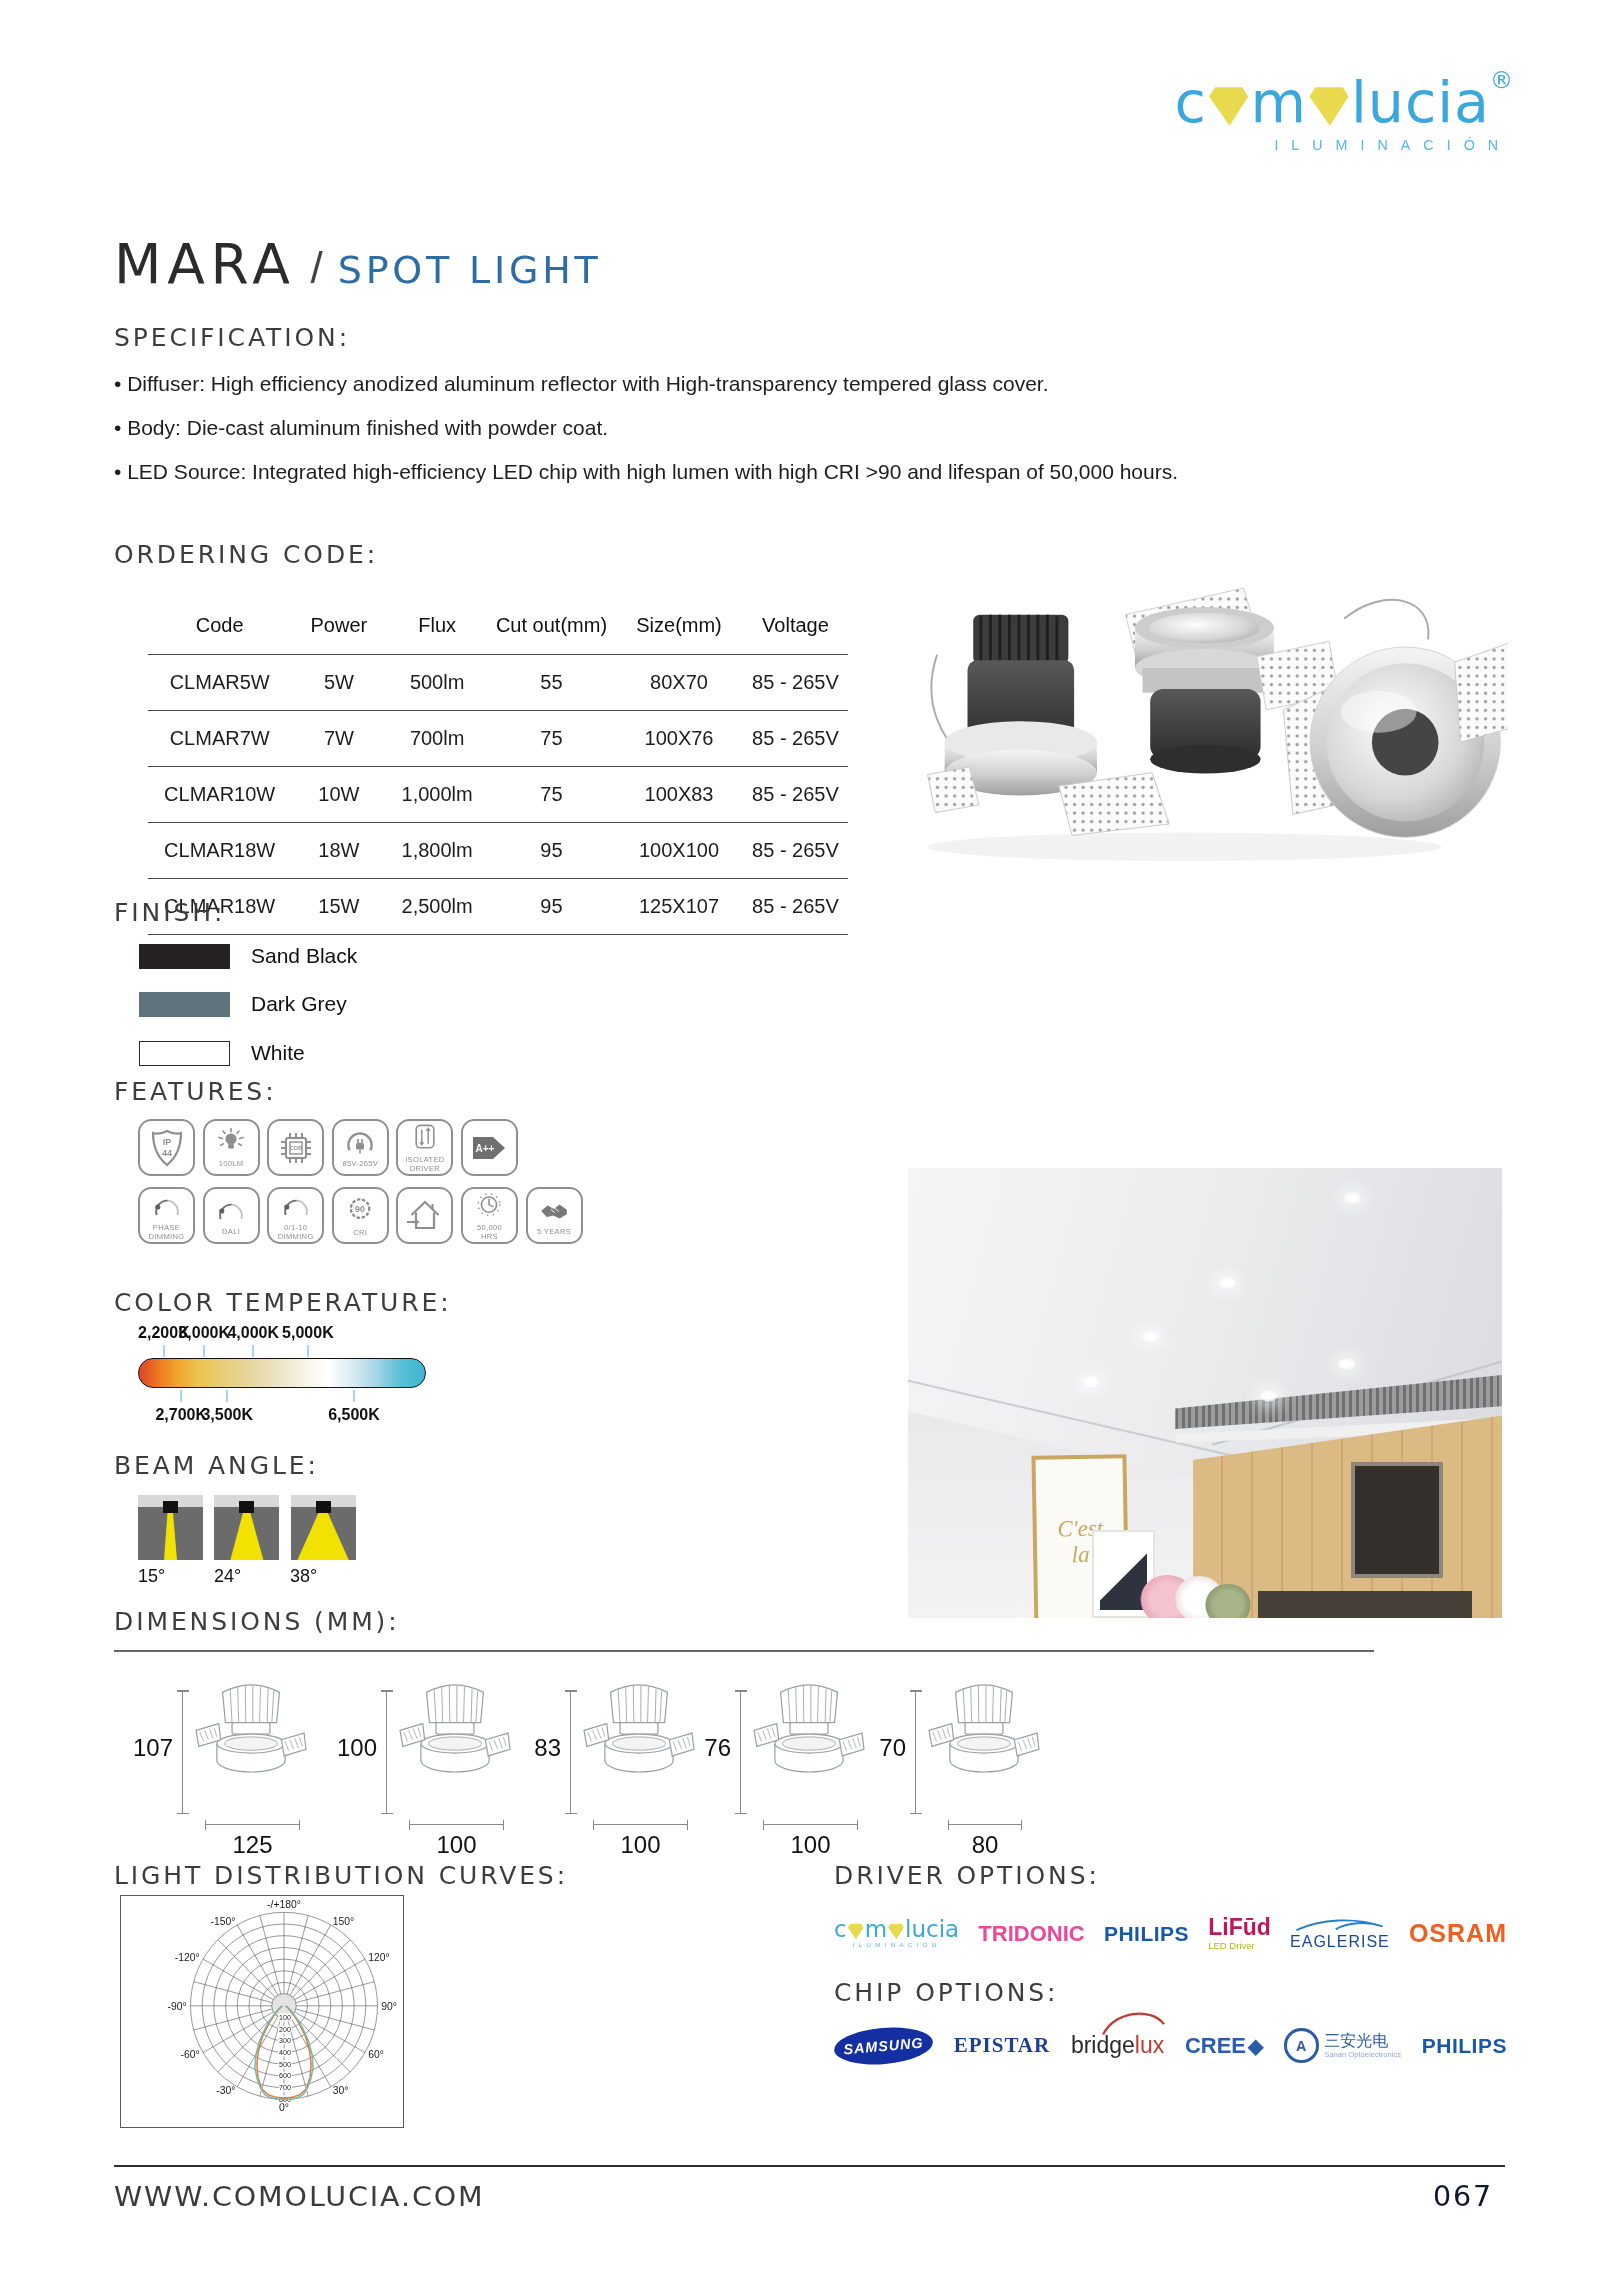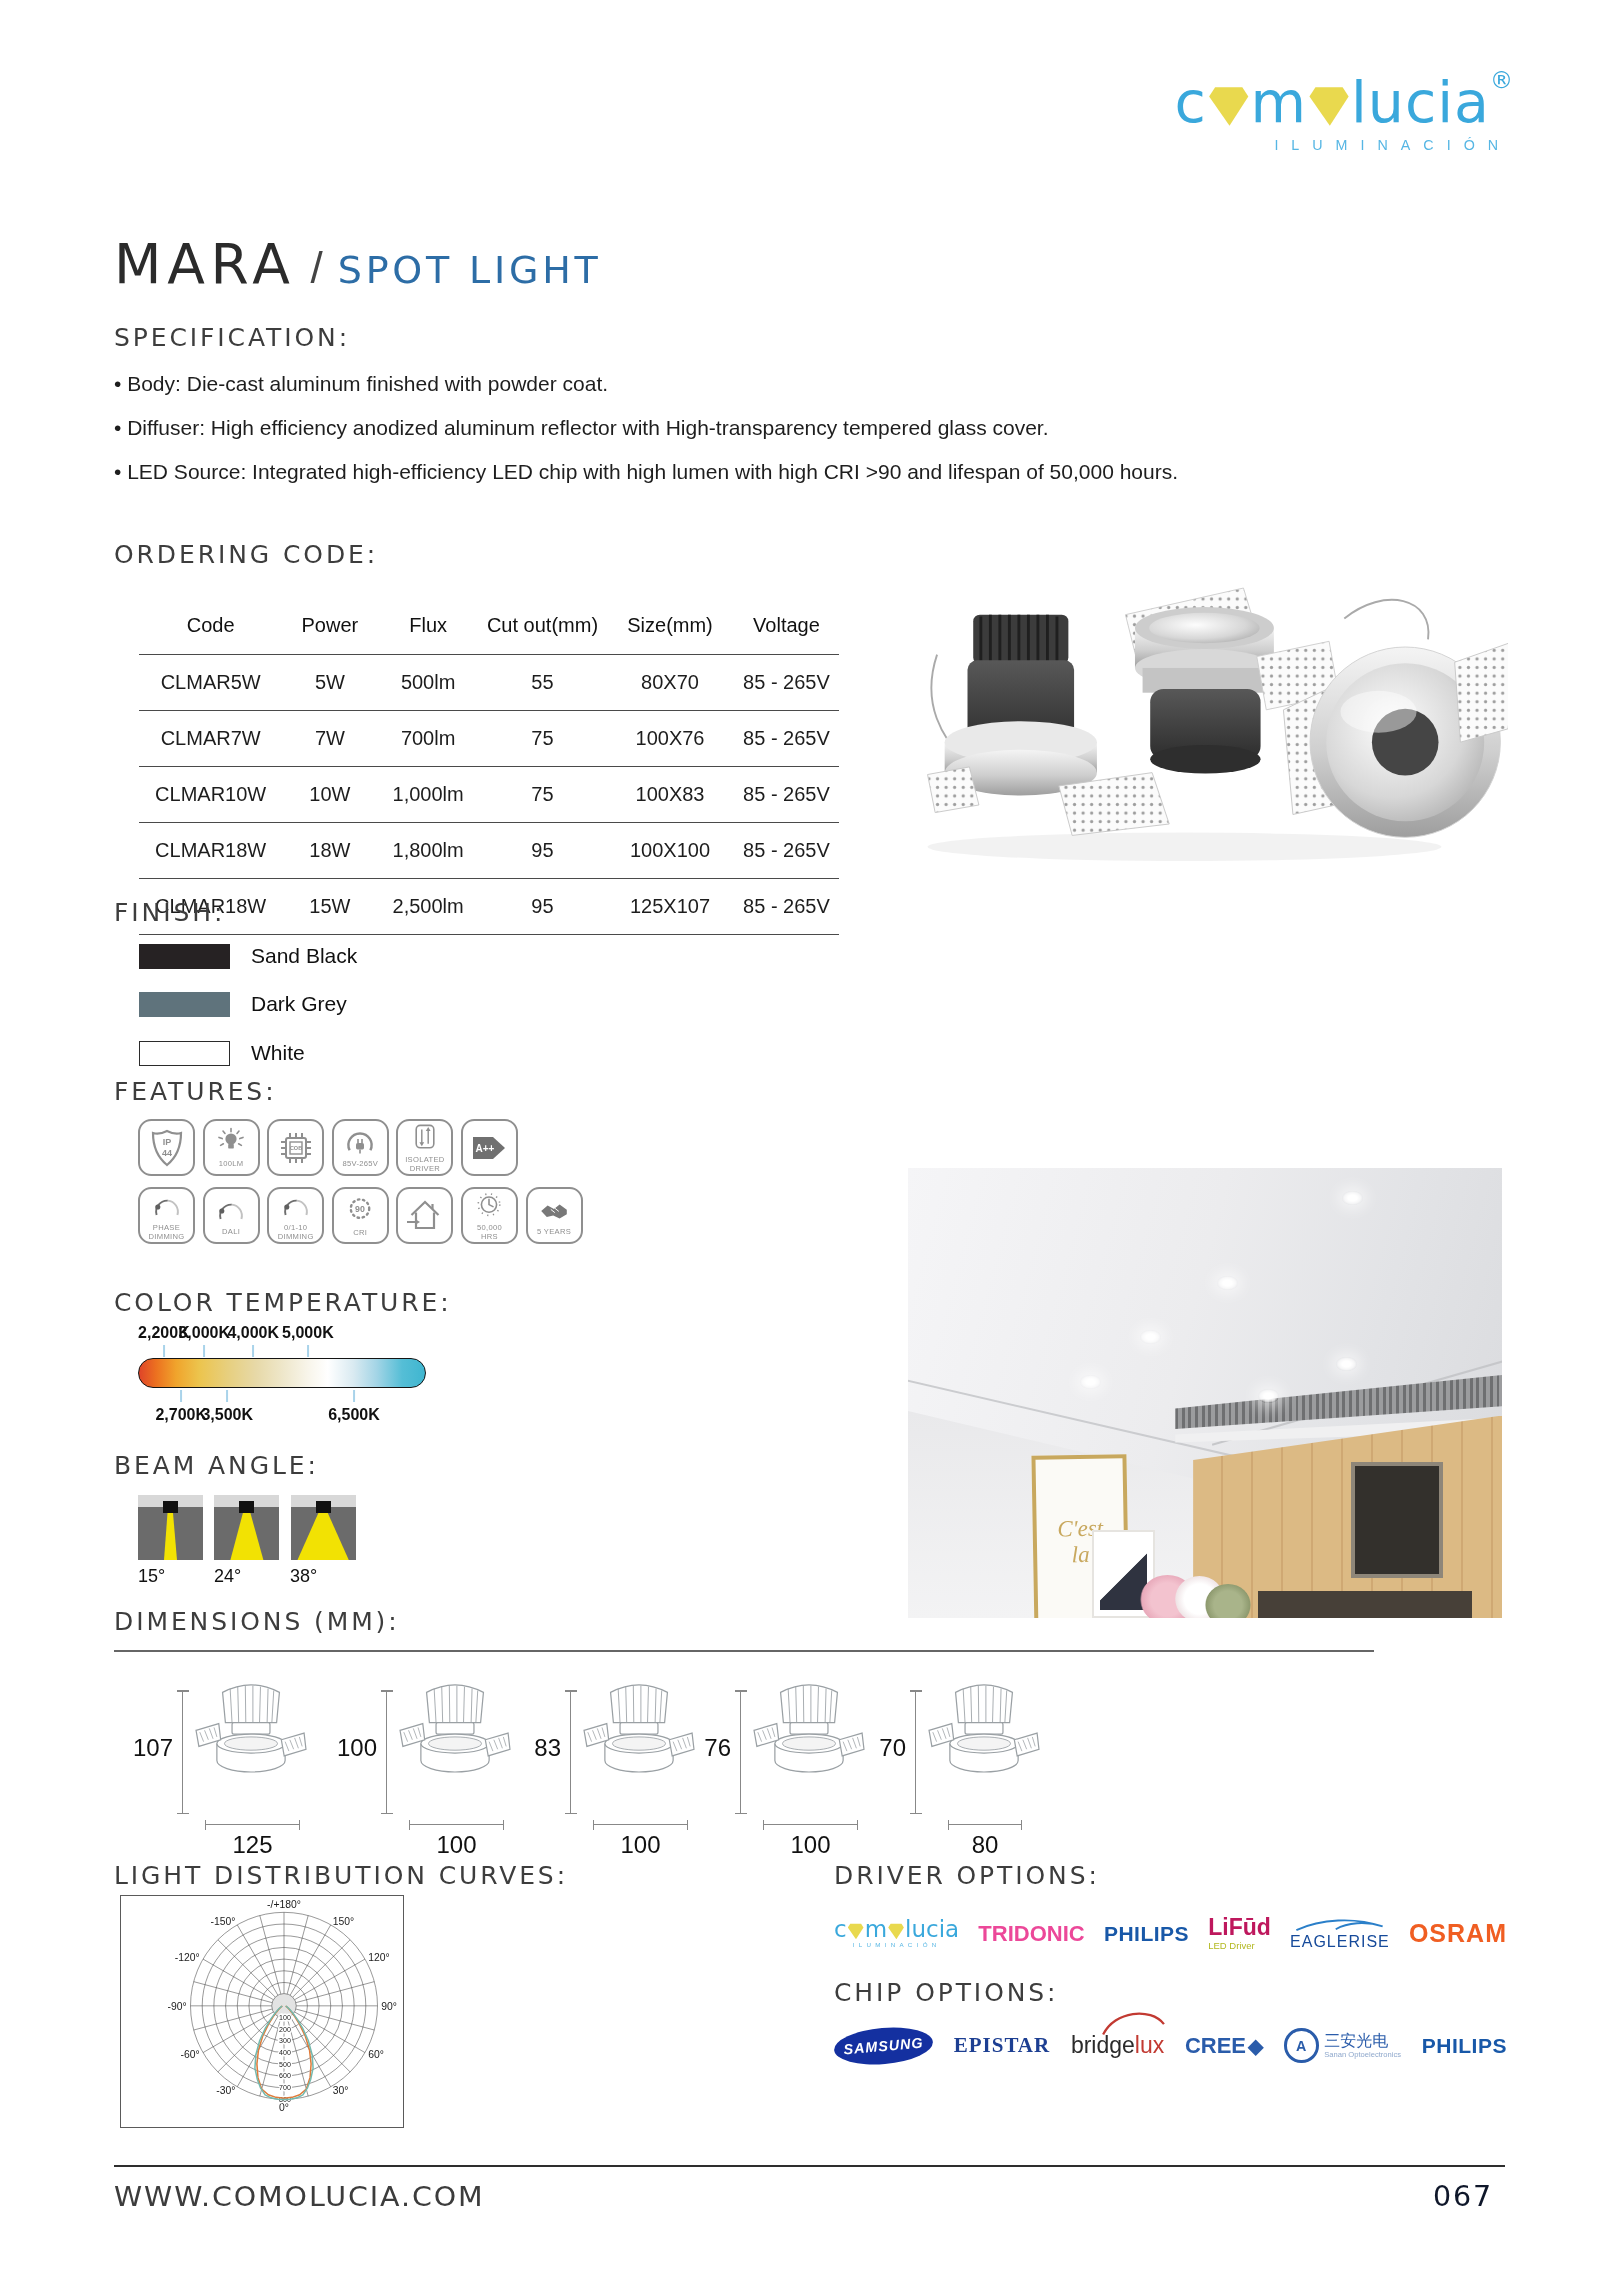--- a/index.html
+++ b/index.html
@@ -23,21 +23,21 @@
   
   .sec-h{position:absolute;font-family:"DejaVu Sans",sans-serif;font-size:25px;color:#3d3d3d;
          letter-spacing:2.9px;transform:scaleY(.96);white-space:nowrap;}
 
   
   .spec-list{position:absolute;left:114px;top:371px;list-style:none;margin:0;padding:0;}
   .spec-list li{font-size:21px;color:#1e1e1e;margin-bottom:18px;line-height:26px;}
   .spec-list li::before{content:"• ";}
 
   
-  .ord-table{position:absolute;left:139px;top:597px;width:700px;border-collapse:collapse;}
+  .ord-table{position:absolute;left:148px;top:597px;width:700px;border-collapse:collapse;}
   .ord-table th{font-weight:normal;font-size:20px;color:#111;height:55px;border-bottom:1.5px solid #4a4a4a;}
   .ord-table td{font-size:20px;color:#1d1d1d;text-align:center;height:53px;border-bottom:1.5px solid #4a4a4a;}
   .ord-table th{text-align:center;}
 
   
   .hero{position:absolute;left:899px;top:569px;width:609px;height:297px;}
 
   
   .finish-row{position:absolute;left:139px;display:flex;align-items:center;height:28.5px;}
   .swatch{width:91px;height:25px;}
@@ -198,22 +198,22 @@
   </div>
 
   <div class="title">
     <span class="t-mara">MARA</span>
     <span class="t-slash">/</span>
     <span class="t-cat">SPOT LIGHT</span>
   </div>
 
   <div class="sec-h" style="left:114px;top:323px">SPECIFICATION:</div>
   <ul class="spec-list">
+    <li>Diffuser: High efficiency anodized aluminum reflector with High-transparency tempered glass cover.</li>
     <li>Body: Die-cast aluminum finished with powder coat.</li>
-    <li>Diffuser: High efficiency anodized aluminum reflector with High-transparency tempered glass cover.</li>
     <li>LED Source: Integrated high-efficiency LED chip with high lumen with high CRI &gt;90 and lifespan of 50,000 hours.</li>
   </ul>
 
   <div class="sec-h" style="left:114px;top:540px">ORDERING CODE:</div>
   <table class="ord-table">
     <thead>
       <tr>
         <th style="width:143px">Code</th>
         <th style="width:95px">Power</th>
         <th style="width:101px">Flux</th>

